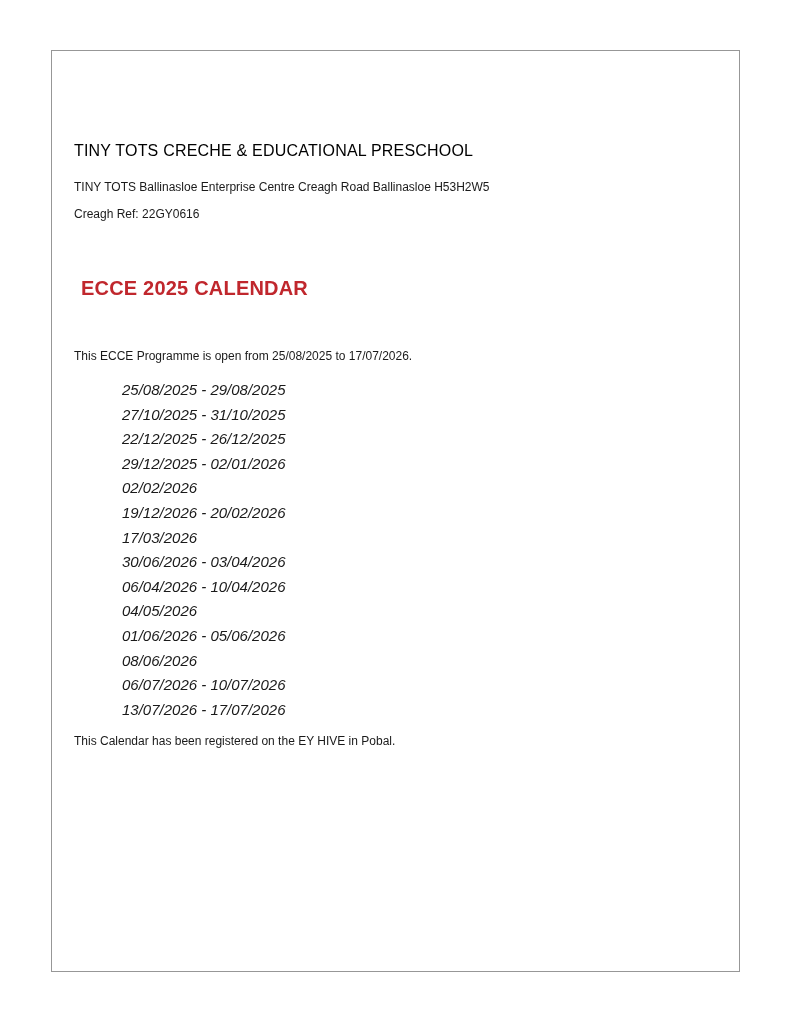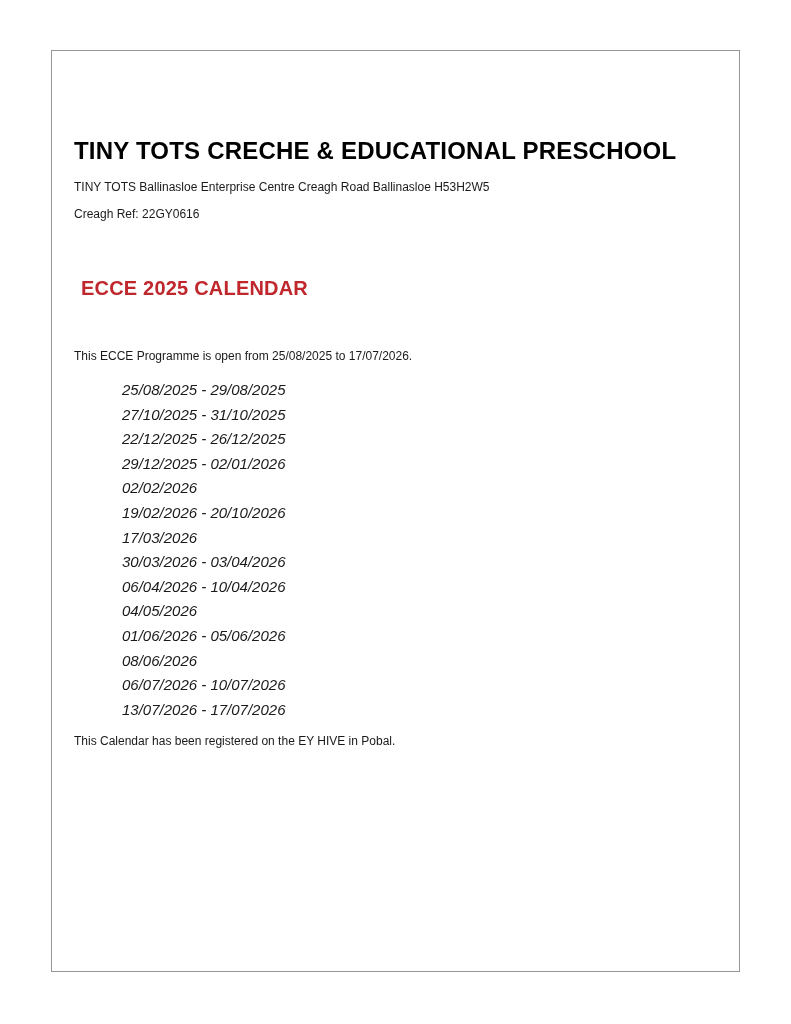--- a/index.html
+++ b/index.html
@@ -21,23 +21,23 @@
     top: 50px;
     width: 689px;
     height: 922px;
     box-sizing: border-box;
     border: 1.5px solid #979797;
     background: #ffffff;
     padding: 0 30px 0 22px;
   }
   .doc-title {
     margin: 88px 0 0 0;
-    font-size: 24px;
+    font-size: 16px;
     line-height: 24px;
-    font-weight: bold;
+    font-weight: normal;
     color: #000000;
     letter-spacing: 0.2px;
   }
   .body-line {
     margin: 0;
     font-size: 12px;
     line-height: 20px;
     color: #1a1a1a;
   }
   .address-line   { margin-top: 14px; }
@@ -80,23 +80,23 @@
 
     <p class="body-line open-line">This ECCE Programme is open from 25/08/2025 to 17/07/2026.</p>
 
 
     <ul class="closed-dates-list">
         <li>25/08/2025 - 29/08/2025</li>
         <li>27/10/2025 - 31/10/2025</li>
         <li>22/12/2025 - 26/12/2025</li>
         <li>29/12/2025 - 02/01/2026</li>
         <li>02/02/2026</li>
-        <li>19/02/2026 - 20/10/2026</li>
+        <li>19/12/2026 - 20/02/2026</li>
         <li>17/03/2026</li>
-        <li>30/03/2026 - 03/04/2026</li>
+        <li>30/06/2026 - 03/04/2026</li>
         <li>06/04/2026 - 10/04/2026</li>
         <li>04/05/2026</li>
         <li>01/06/2026 - 05/06/2026</li>
         <li>08/06/2026</li>
         <li>06/07/2026 - 10/07/2026</li>
         <li>13/07/2026 - 17/07/2026</li>
       </ul>
 
     <p class="body-line registration-note">This Calendar has been registered on the EY HIVE in Pobal.</p>
 

